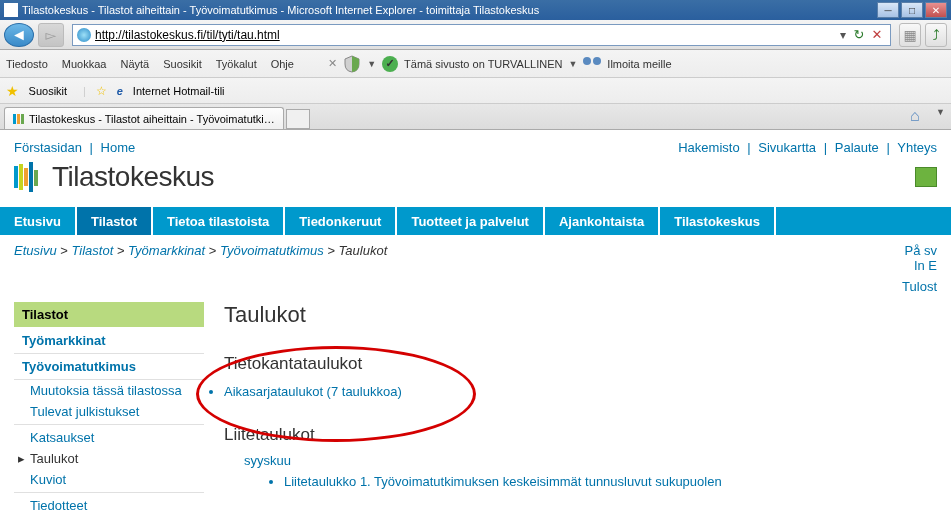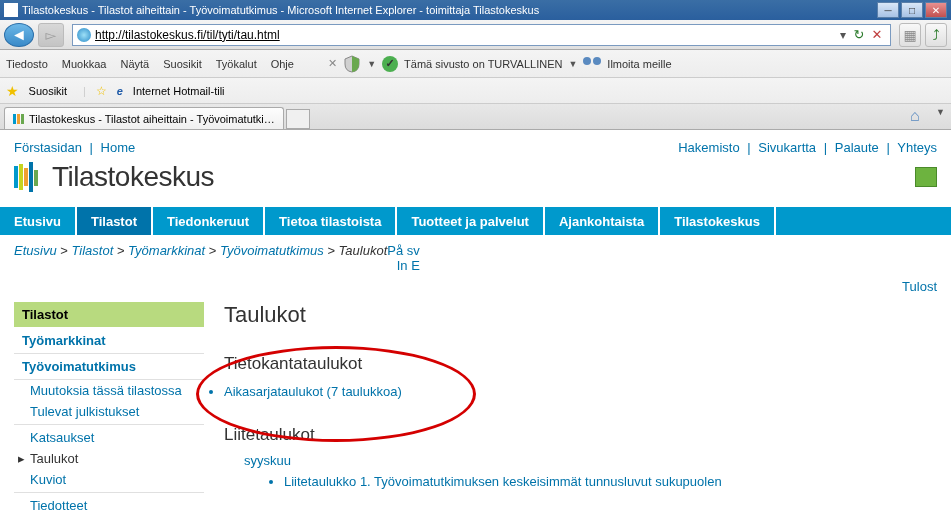--- a/index.html
+++ b/index.html
@@ -49,21 +49,21 @@
 .topnav .sep { color: #0073aa; margin: 0 4px; }
 .brand-row { display: flex; align-items: center; padding: 6px 14px 14px 14px; justify-content: space-between; }
 .brand { display: flex; align-items: center; gap: 8px; }
 .brand-text { font-size: 28px; color: #333; font-weight: normal; letter-spacing: -0.5px; }
 .search-btn { width: 22px; height: 20px; background: #6db33f; border: 1px solid #4a8a2a; }
 
 .mainnav { background: #0099cc; display: flex; height: 28px; }
 .mainnav .mtab { color: #fff; padding: 0 14px; display: flex; align-items: center; font-size: 13px; font-weight: bold; border-right: 2px solid #fff; }
 .mainnav .mtab.active { background: #0073aa; }
 
-.crumb-row { display: flex; padding: 8px 14px 4px 14px; font-size: 13px; }
+.crumb-row { display: flex; justify-content: space-between; padding: 8px 14px 4px 14px; font-size: 13px; }
 .crumb { color: #333; }
 .crumb a { color: #0073aa; text-decoration: none; font-style: italic; }
 .crumb em { font-style: italic; }
 .lang-links { text-align: right; font-size: 13px; }
 .lang-links div { color: #0073aa; }
 
 .print-link { text-align: right; padding: 2px 14px; color: #0073aa; font-size: 13px; }
 
 .body-cols { display: flex; padding: 6px 14px; gap: 20px; }
 .sidebar { width: 190px; }
@@ -194,22 +194,22 @@
         <rect x="20" y="8" width="4" height="16" fill="#6aa84f"></rect>
       </svg>
       <span class="brand-text">Tilastokeskus</span>
     </div>
     <div class="search-btn"></div>
   </div>
 
   <div class="mainnav">
     <div class="mtab">Etusivu</div>
     <div class="mtab active">Tilastot</div>
+    <div class="mtab">Tietoa tilastoista</div>
     <div class="mtab">Tiedonkeruut</div>
-    <div class="mtab">Tietoa tilastoista</div>
     <div class="mtab">Tuotteet ja palvelut</div>
     <div class="mtab">Ajankohtaista</div>
     <div class="mtab">Tilastokeskus</div>
   </div>
 
   <div class="crumb-row">
     <div class="crumb">
       <a>Etusivu</a> &gt;
       <a>Tilastot</a> &gt;
       <a>Työmarkkinat</a> &gt;

